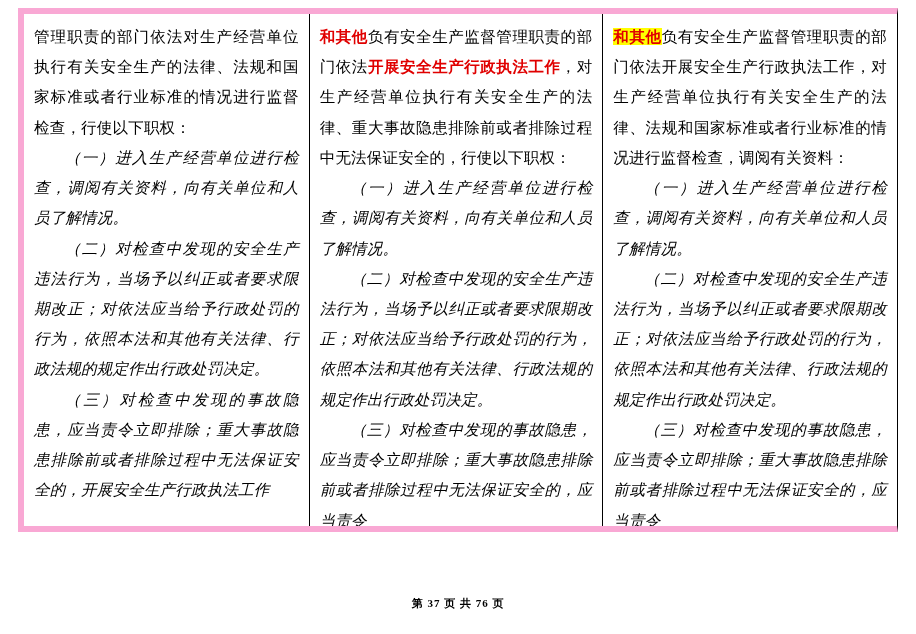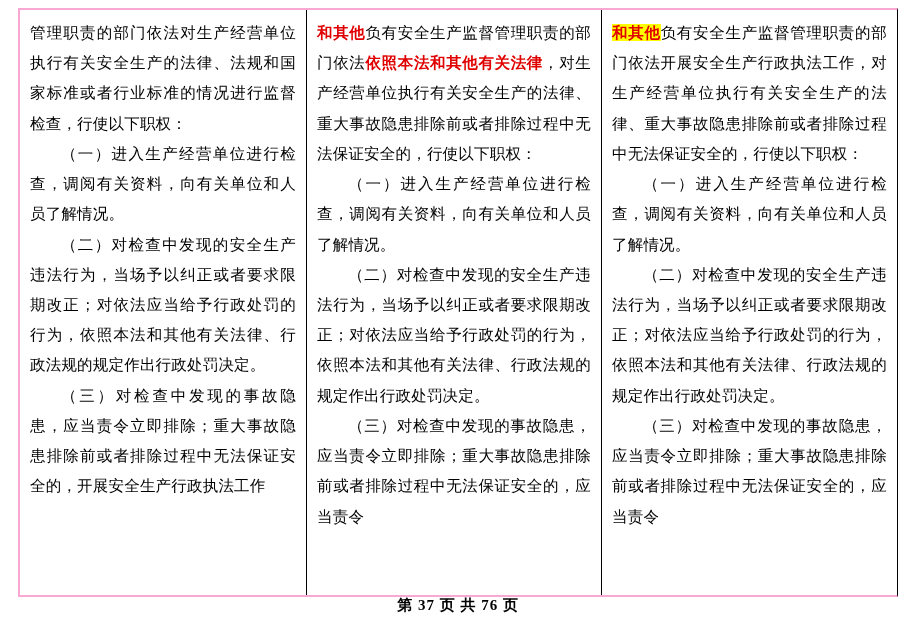--- a/index.html
+++ b/index.html
@@ -18,23 +18,23 @@
     position: relative;
     width: 916px;
     height: 634px;
     box-sizing: border-box;
   }
   .table-wrap {
     position: absolute;
     left: 18px;
     top: 8px;
     width: 880px;
-    height: 589px;
+    height: 524px;
     box-sizing: border-box;
-    border: 2px solid #f9a8d4;
+    border: 6px solid #f9a8d4;
     border-right: 1px solid #000;
     display: flex;
     overflow: hidden;
   }
   .col {
     box-sizing: border-box;
     padding: 8px 10px 6px 10px;
     overflow: hidden;
     font-size: 15.5px;
     line-height: 1.95;
@@ -54,63 +54,64 @@
     margin: 0;
     text-align: justify;
     text-justify: inter-ideograph;
     letter-spacing: 0.2px;
   }
   .para + .para {
     margin-top: 0px;
   }
   .indent {
     text-indent: 2em;
+    font-style: italic;
   }
   .red {
     color: #e00000;
     font-weight: bold;
   }
   .hl {
     background: #ffff00;
     color: #e00000;
     font-weight: bold;
   }
   .footer {
     position: absolute;
     left: 0;
     top: 596px;
     width: 916px;
     text-align: center;
-    font-size: 15px;
+    font-size: 11px;
     font-weight: bold;
     font-family: "Liberation Serif", "DejaVu Serif", serif;
     letter-spacing: 1px;
   }
 </style>
 </head>
 <body>
 
 <div class="page">
 
   <div class="table-wrap">
 
     <div class="col col-1">
         <p class="para"><span>管理职责的部门依法对生产经营单位执行有关安全生产的法律、法规和国家标准或者行业标准的情况进行监督检查，行使以下职权：</span></p>
         <p class="para indent"><span>（一）进入生产经营单位进行检查，调阅有关资料，向有关单位和人员了解情况。</span></p>
         <p class="para indent"><span>（二）对检查中发现的安全生产违法行为，当场予以纠正或者要求限期改正；对依法应当给予行政处罚的行为，依照本法和其他有关法律、行政法规的规定作出行政处罚决定。</span></p>
         <p class="para indent"><span>（三）对检查中发现的事故隐患，应当责令立即排除；重大事故隐患排除前或者排除过程中无法保证安全的，开展安全生产行政执法工作</span></p>
       </div>
     <div class="col col-2">
-        <p class="para"><span class="red">和其他</span><span>负有安全生产监督管理职责的部门依法</span><span class="red">依照本法和其他有关法律</span><span>，对生产经营单位执行有关安全生产的法律、重大事故隐患排除前或者排除过程中无法保证安全的，行使以下职权：</span></p>
+        <p class="para"><span class="red">和其他</span><span>负有安全生产监督管理职责的部门依法</span><span class="red">开展安全生产行政执法工作</span><span>，对生产经营单位执行有关安全生产的法律、重大事故隐患排除前或者排除过程中无法保证安全的，行使以下职权：</span></p>
         <p class="para indent"><span>（一）进入生产经营单位进行检查，调阅有关资料，向有关单位和人员了解情况。</span></p>
         <p class="para indent"><span>（二）对检查中发现的安全生产违法行为，当场予以纠正或者要求限期改正；对依法应当给予行政处罚的行为，依照本法和其他有关法律、行政法规的规定作出行政处罚决定。</span></p>
         <p class="para indent"><span>（三）对检查中发现的事故隐患，应当责令立即排除；重大事故隐患排除前或者排除过程中无法保证安全的，应当责令</span></p>
       </div>
     <div class="col col-3">
-        <p class="para"><span class="hl">和其他</span><span>负有安全生产监督管理职责的部门依法开展安全生产行政执法工作，对生产经营单位执行有关安全生产的法律、重大事故隐患排除前或者排除过程中无法保证安全的，行使以下职权：</span></p>
+        <p class="para"><span class="hl">和其他</span><span>负有安全生产监督管理职责的部门依法开展安全生产行政执法工作，对生产经营单位执行有关安全生产的法律、法规和国家标准或者行业标准的情况进行监督检查，调阅有关资料：</span></p>
         <p class="para indent"><span>（一）进入生产经营单位进行检查，调阅有关资料，向有关单位和人员了解情况。</span></p>
         <p class="para indent"><span>（二）对检查中发现的安全生产违法行为，当场予以纠正或者要求限期改正；对依法应当给予行政处罚的行为，依照本法和其他有关法律、行政法规的规定作出行政处罚决定。</span></p>
         <p class="para indent"><span>（三）对检查中发现的事故隐患，应当责令立即排除；重大事故隐患排除前或者排除过程中无法保证安全的，应当责令</span></p>
       </div>
 
   </div>
 
   <div class="footer">第 37 页 共 76 页</div>
 
 </div>

